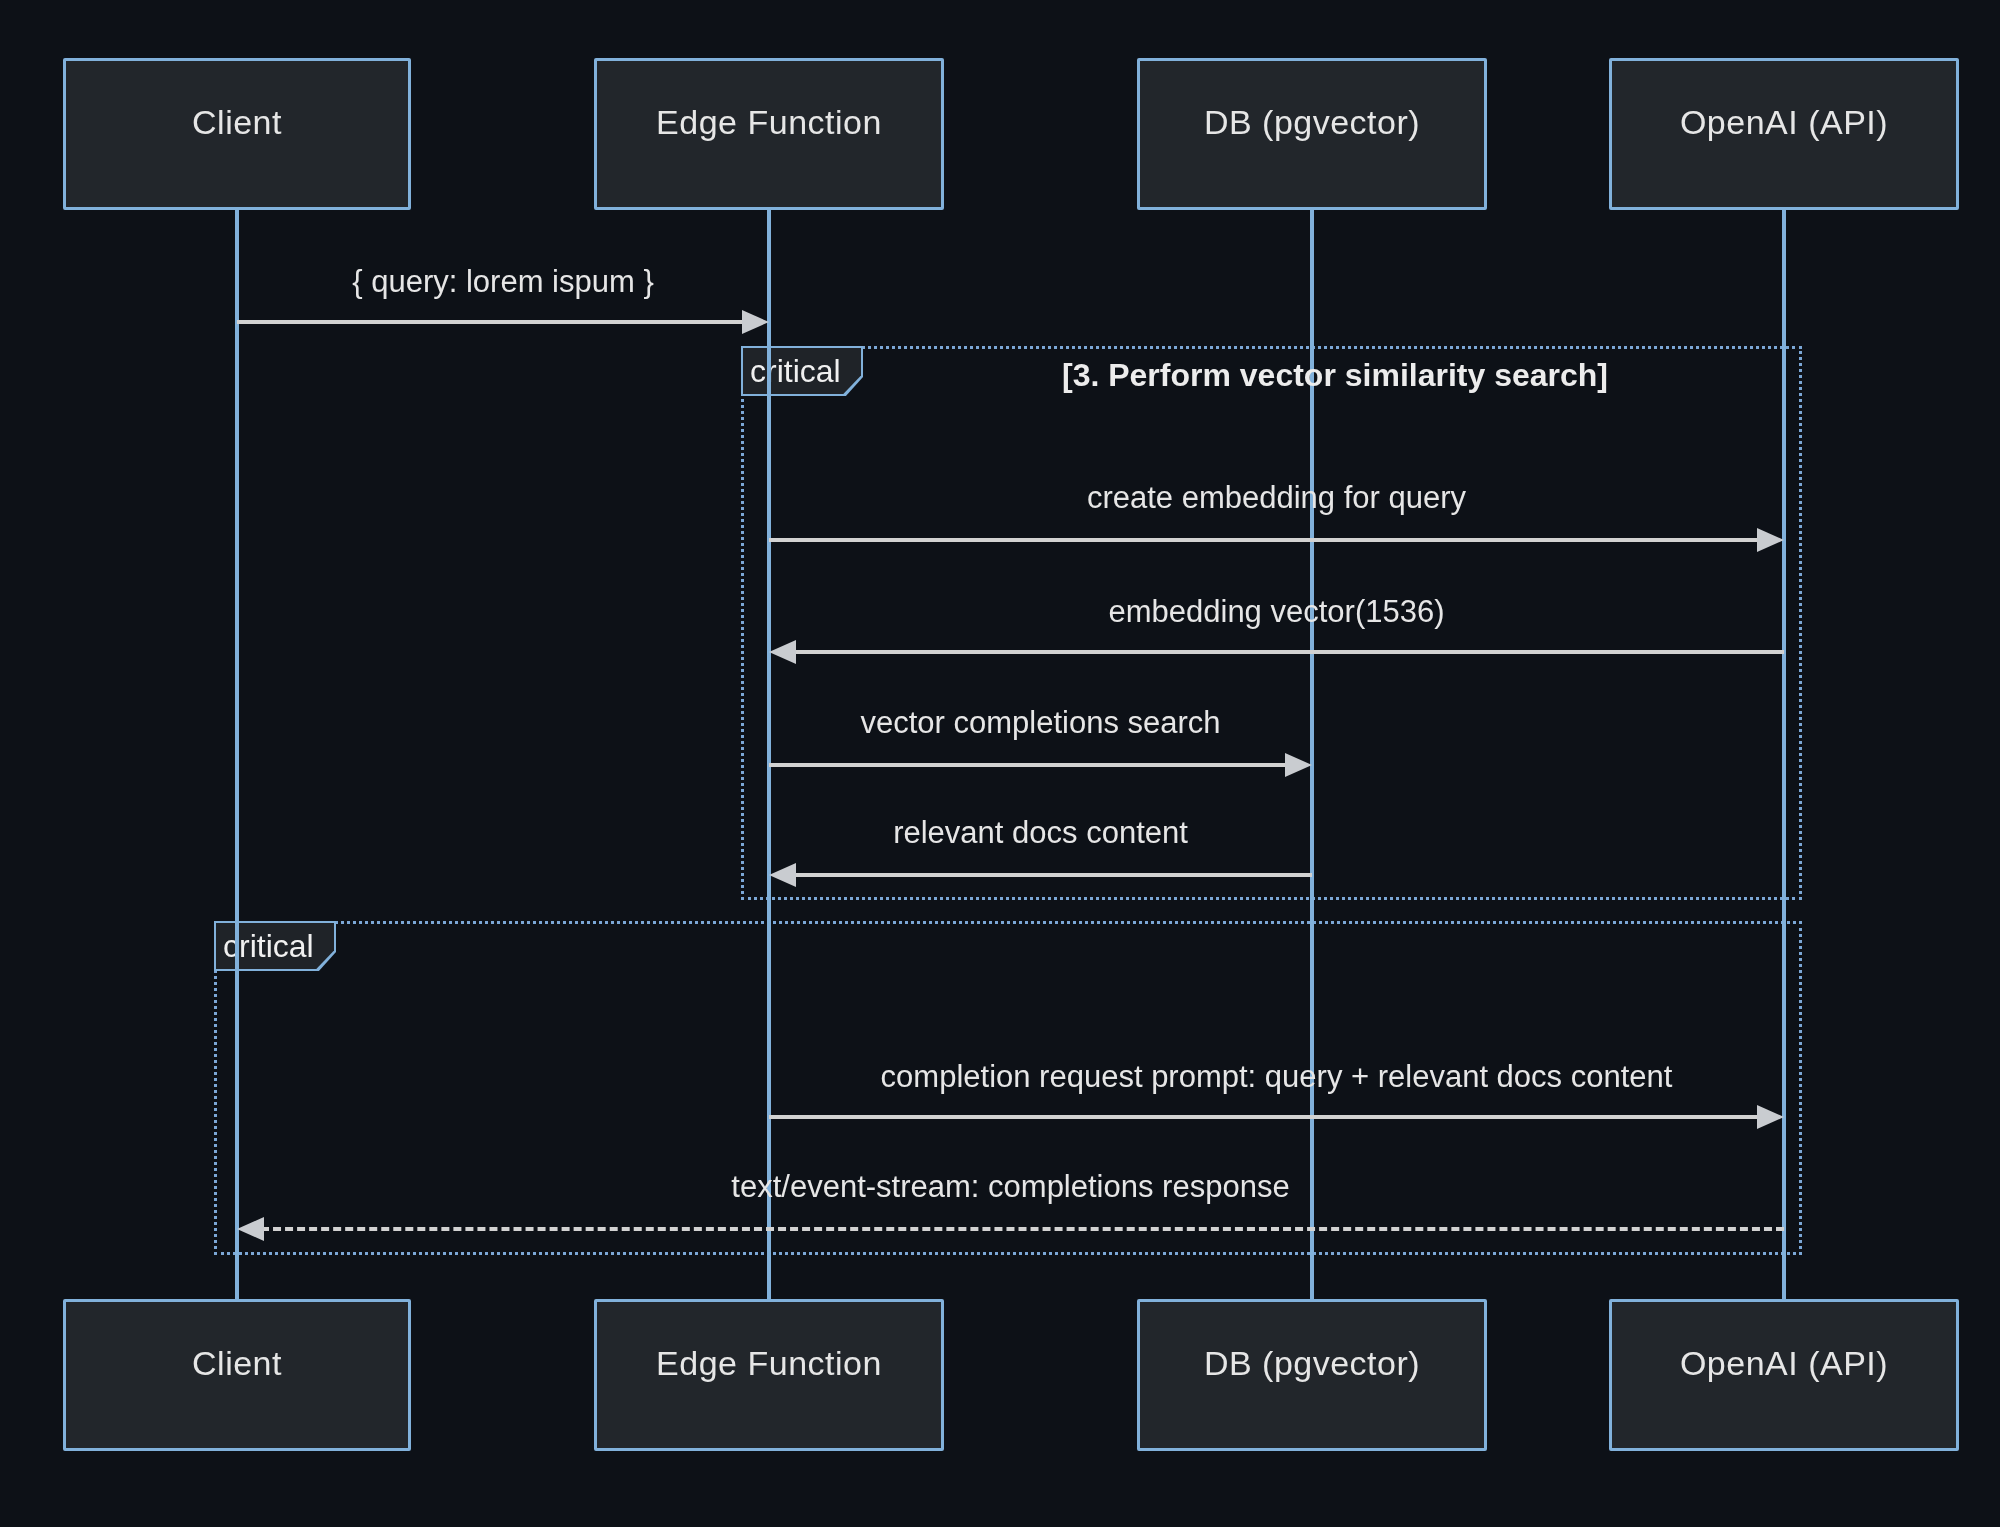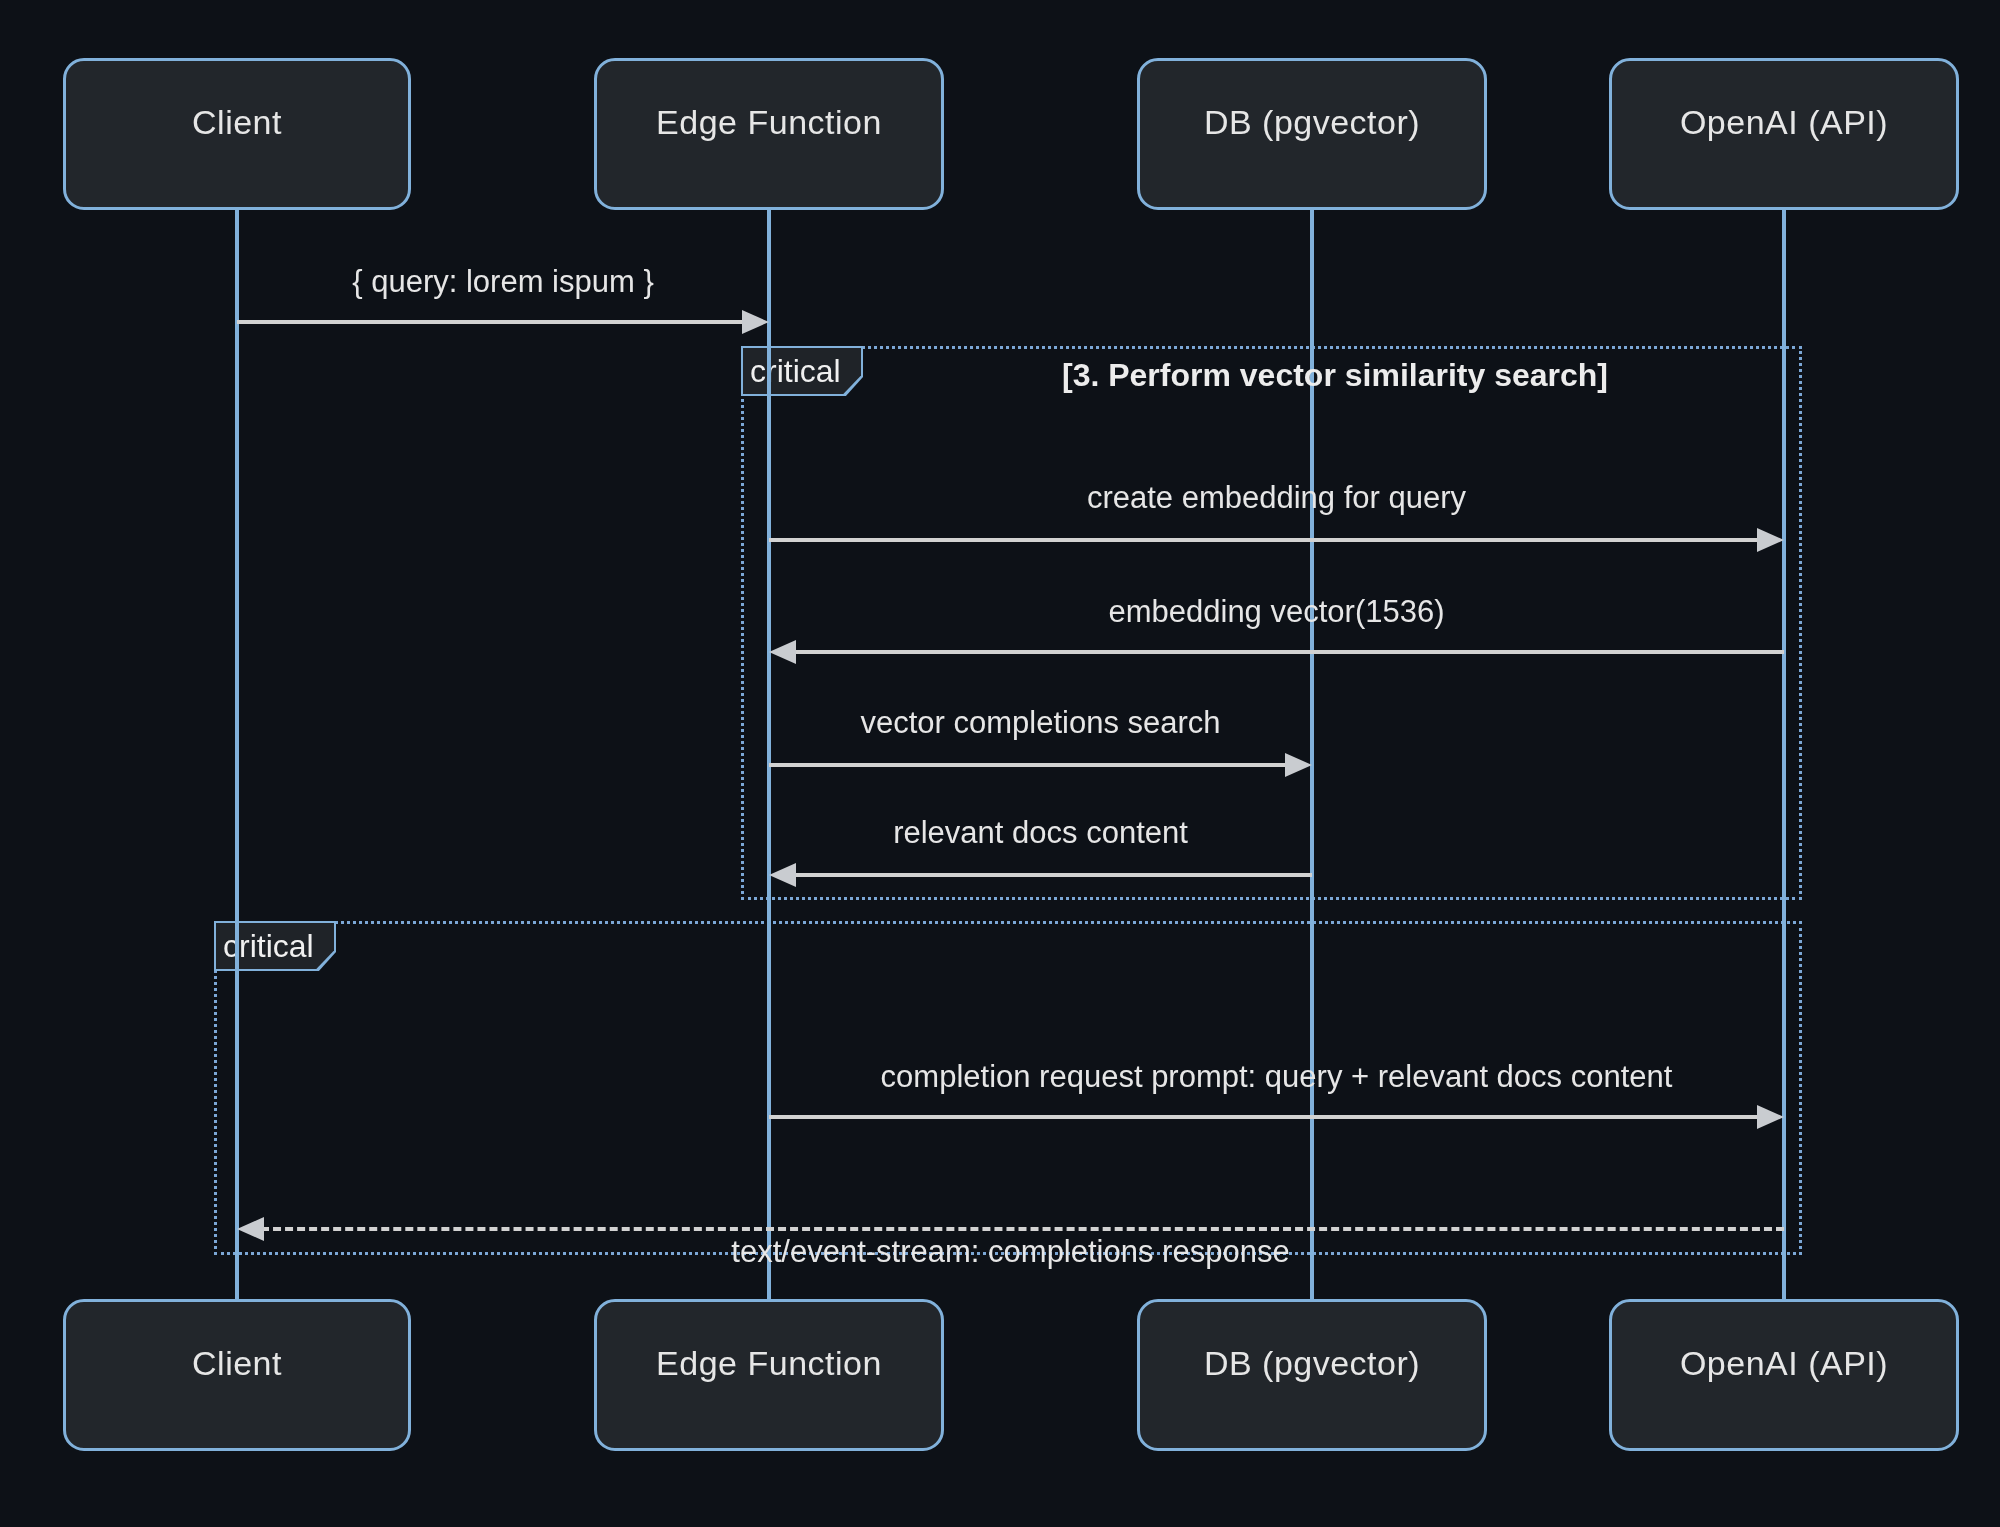--- a/index.html
+++ b/index.html
@@ -2,21 +2,21 @@
 <html><head>
 <meta charset="utf-8">
 <style>
   html,body{margin:0;padding:0;background:#0d1117;}
   .canvas{
     position:relative;width:2000px;height:1527px;background:#0d1117;overflow:hidden;
     font-family:"Liberation Sans", sans-serif;color:#e6e6e6;
   }
   .lifeline{position:absolute;top:208px;height:1092px;width:4px;background:#81b1db;z-index:3;}
   .actor{
-    position:absolute;height:152px;background:#22262b;border:3px solid #81b1db;border-radius:21px;
+    position:absolute;height:152px;background:#22262b;border:3px solid #81b1db;border-radius:2px;
     box-sizing:border-box;display:flex;align-items:center;justify-content:center;z-index:5;
   }
   .actor .actor-label{font-size:34px;color:#e6e6e6;letter-spacing:.5px;transform:translateY(-12px);}
   .crit-block{position:absolute;border:3px dotted #7ba7d6;box-sizing:border-box;z-index:1;text-align:right;}
   .crit-label{
     position:absolute;left:-3px;top:-3px;width:122px;height:50px;background:#81b1db;z-index:2;
     clip-path:polygon(0 0,100% 0,100% 62%,86% 100%,0 100%);
   }
   .crit-label-inner{
     position:absolute;left:2px;top:2px;right:2px;bottom:2px;background:#1f2328;
@@ -87,21 +87,21 @@
     <div class="head left" style="left:769px;top:863px"></div>
   </div>
 
   <div>
     <div class="msg-label" style="left:769px;top:1055px;width:1015px">completion request prompt: query + relevant docs content</div>
     <div class="msg-line" style="left:769px;top:1115px;width:991px"></div>
     <div class="head right" style="left:1757px;top:1105px"></div>
   </div>
 
   <div>
-    <div class="msg-label" style="left:237px;top:1230px;width:1547px">text/event-stream: completions response</div>
+    <div class="msg-label" style="left:237px;top:1165px;width:1547px">text/event-stream: completions response</div>
     <div class="msg-line dashed" style="left:261px;top:1227px;width:1523px"></div>
     <div class="head left" style="left:237px;top:1217px"></div>
   </div>
 
   <div class="actor" style="left:63px;top:58px;width:348px">
       <span class="actor-label">Client</span>
     </div>
   <div class="actor" style="left:594px;top:58px;width:350px">
       <span class="actor-label">Edge Function</span>
     </div>

